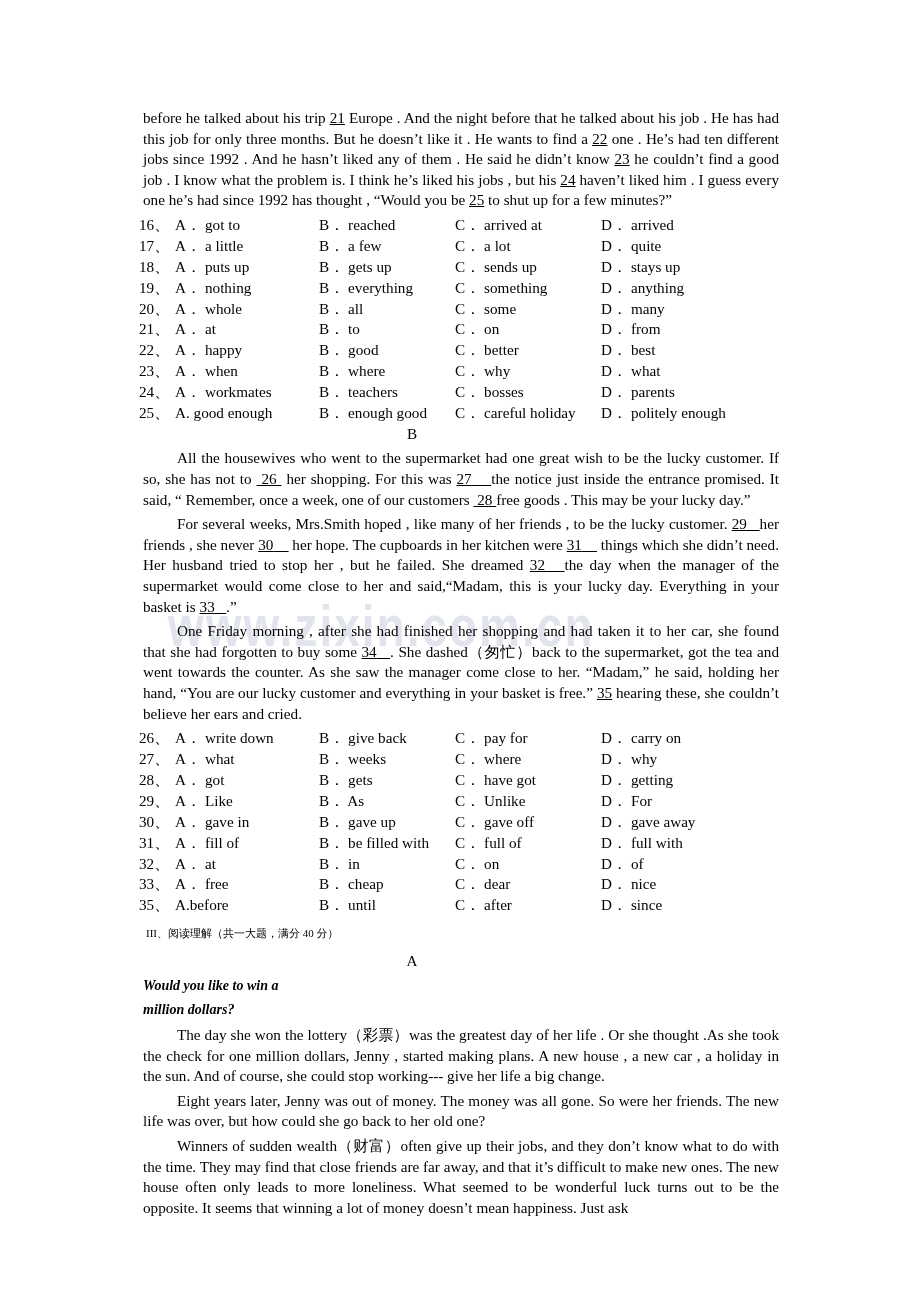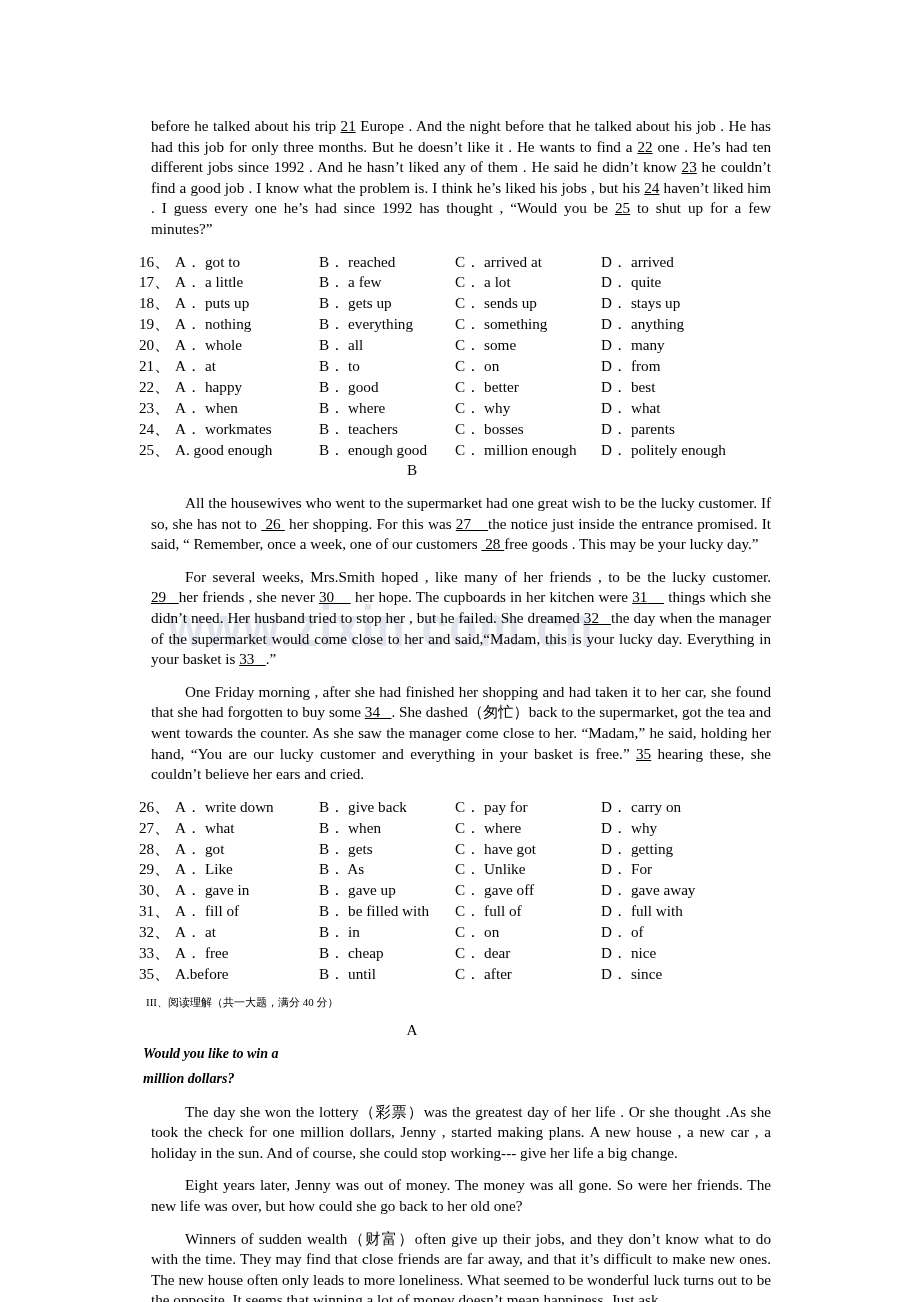--- a/index.html
+++ b/index.html
@@ -52,21 +52,21 @@
   #content, .opt-row, .para, .center-mark, .sec-head, .art-title {
     position: relative;
     z-index: 2;
   }
 
   .para {
     font-size: 15.2px;
     line-height: 20.6px;
     text-align: justify;
     text-justify: inter-word;
-    margin: 12px;
+    margin: 4px;
     hyphens: none;
   }
   .para.indent { text-indent: 34px; }
   .para.noindent { text-indent: 0; }
 
   .blank {
     text-decoration: underline;
     white-space: pre;
   }
 
@@ -130,34 +130,34 @@
     <div class="opt-block">
       <div class="opt-row"><span class="opt-num">16、</span><span class="o oA">A． got to</span><span class="o oB">B． reached</span><span class="o oC">C． arrived at</span><span class="o oD">D． arrived</span></div>
       <div class="opt-row"><span class="opt-num">17、</span><span class="o oA">A． a little</span><span class="o oB">B． a few</span><span class="o oC">C． a lot</span><span class="o oD">D． quite</span></div>
       <div class="opt-row"><span class="opt-num">18、</span><span class="o oA">A． puts up</span><span class="o oB">B． gets up</span><span class="o oC">C． sends up</span><span class="o oD">D． stays up</span></div>
       <div class="opt-row"><span class="opt-num">19、</span><span class="o oA">A． nothing</span><span class="o oB">B． everything</span><span class="o oC">C． something</span><span class="o oD">D． anything</span></div>
       <div class="opt-row"><span class="opt-num">20、</span><span class="o oA">A． whole</span><span class="o oB">B． all</span><span class="o oC">C． some</span><span class="o oD">D． many</span></div>
       <div class="opt-row"><span class="opt-num">21、</span><span class="o oA">A． at</span><span class="o oB">B． to</span><span class="o oC">C． on</span><span class="o oD">D． from</span></div>
       <div class="opt-row"><span class="opt-num">22、</span><span class="o oA">A． happy</span><span class="o oB">B． good</span><span class="o oC">C． better</span><span class="o oD">D． best</span></div>
       <div class="opt-row"><span class="opt-num">23、</span><span class="o oA">A． when</span><span class="o oB">B． where</span><span class="o oC">C． why</span><span class="o oD">D． what</span></div>
       <div class="opt-row"><span class="opt-num">24、</span><span class="o oA">A． workmates</span><span class="o oB">B． teachers</span><span class="o oC">C． bosses</span><span class="o oD">D． parents</span></div>
-      <div class="opt-row"><span class="opt-num">25、</span><span class="o oA">A. good enough</span><span class="o oB">B． enough good</span><span class="o oC">C． million enough</span><span class="o oD">D． politely enough</span></div>
+      <div class="opt-row"><span class="opt-num">25、</span><span class="o oA">A. good enough</span><span class="o oB">B． enough good</span><span class="o oC">C． careful holiday</span><span class="o oD">D． politely enough</span></div>
     </div>
 
     <p class="center-mark">B</p>
 
     <p class="para indent"><span>All the housewives who went to the supermarket had one great wish to be the lucky customer. If so, she has not to </span><span class="blank"> 26 </span><span> her shopping. For this was </span><span class="blank">27</span><span class="blank">    </span><span>the notice just inside the entrance promised. It said, “ Remember, once a week, one of our customers </span><span class="blank"> 28 </span><span>free goods . This may be your lucky day.”</span></p>
 
     <p class="para indent"><span>For several weeks, Mrs.Smith hoped , like many of her friends , to be the lucky customer. </span><span class="blank">29</span><span class="blank">   </span><span>her friends , she never </span><span class="blank">30</span><span class="blank">    </span><span> her hope. The cupboards in her kitchen were </span><span class="blank">31</span><span class="blank">    </span><span> things which she didn’t need. Her husband tried to stop her , but he failed. She dreamed </span><span class="blank">32</span><span class="blank">   </span><span>the day when the manager of the supermarket would come close to her and said,“Madam, this is your lucky day. Everything in your basket is </span><span class="blank">33</span><span class="blank">   </span><span>.”</span></p>
 
     <p class="para indent"><span>One Friday morning , after she had finished her shopping and had taken it to her car, she found that she had forgotten to buy some </span><span class="blank">34</span><span class="blank">   </span><span>. She dashed（匆忙）back to the supermarket, got the tea and went towards the counter. As she saw the manager come close to her. “Madam,” he said, holding her hand, “You are our lucky customer and everything in your basket is free.” </span><span class="blank">35</span><span> hearing these, she couldn’t believe her ears and cried.</span></p>
 
     <div class="opt-block">
       <div class="opt-row"><span class="opt-num">26、</span><span class="o oA">A． write down</span><span class="o oB">B． give back</span><span class="o oC">C． pay for</span><span class="o oD">D． carry on</span></div>
-      <div class="opt-row"><span class="opt-num">27、</span><span class="o oA">A． what</span><span class="o oB">B． when</span><span class="o oC">C． where</span><span class="o oD">D． why</span></div>
+      <div class="opt-row"><span class="opt-num">27、</span><span class="o oA">A． what</span><span class="o oB">B． weeks</span><span class="o oC">C． where</span><span class="o oD">D． why</span></div>
       <div class="opt-row"><span class="opt-num">28、</span><span class="o oA">A． got</span><span class="o oB">B． gets</span><span class="o oC">C． have got</span><span class="o oD">D． getting</span></div>
       <div class="opt-row"><span class="opt-num">29、</span><span class="o oA">A． Like</span><span class="o oB">B． As</span><span class="o oC">C． Unlike</span><span class="o oD">D． For</span></div>
       <div class="opt-row"><span class="opt-num">30、</span><span class="o oA">A． gave in</span><span class="o oB">B． gave up</span><span class="o oC">C． gave off</span><span class="o oD">D． gave away</span></div>
       <div class="opt-row"><span class="opt-num">31、</span><span class="o oA">A． fill of</span><span class="o oB">B． be filled with</span><span class="o oC">C． full of</span><span class="o oD">D． full with</span></div>
       <div class="opt-row"><span class="opt-num">32、</span><span class="o oA">A． at</span><span class="o oB">B． in</span><span class="o oC">C． on</span><span class="o oD">D． of</span></div>
       <div class="opt-row"><span class="opt-num">33、</span><span class="o oA">A． free</span><span class="o oB">B． cheap</span><span class="o oC">C． dear</span><span class="o oD">D． nice</span></div>
       <div class="opt-row"><span class="opt-num">35、</span><span class="o oA">A.before</span><span class="o oB">B． until</span><span class="o oC">C． after</span><span class="o oD">D． since</span></div>
     </div>
 
     <p class="sec-head">III、阅读理解（共一大题，满分 40 分）</p>

